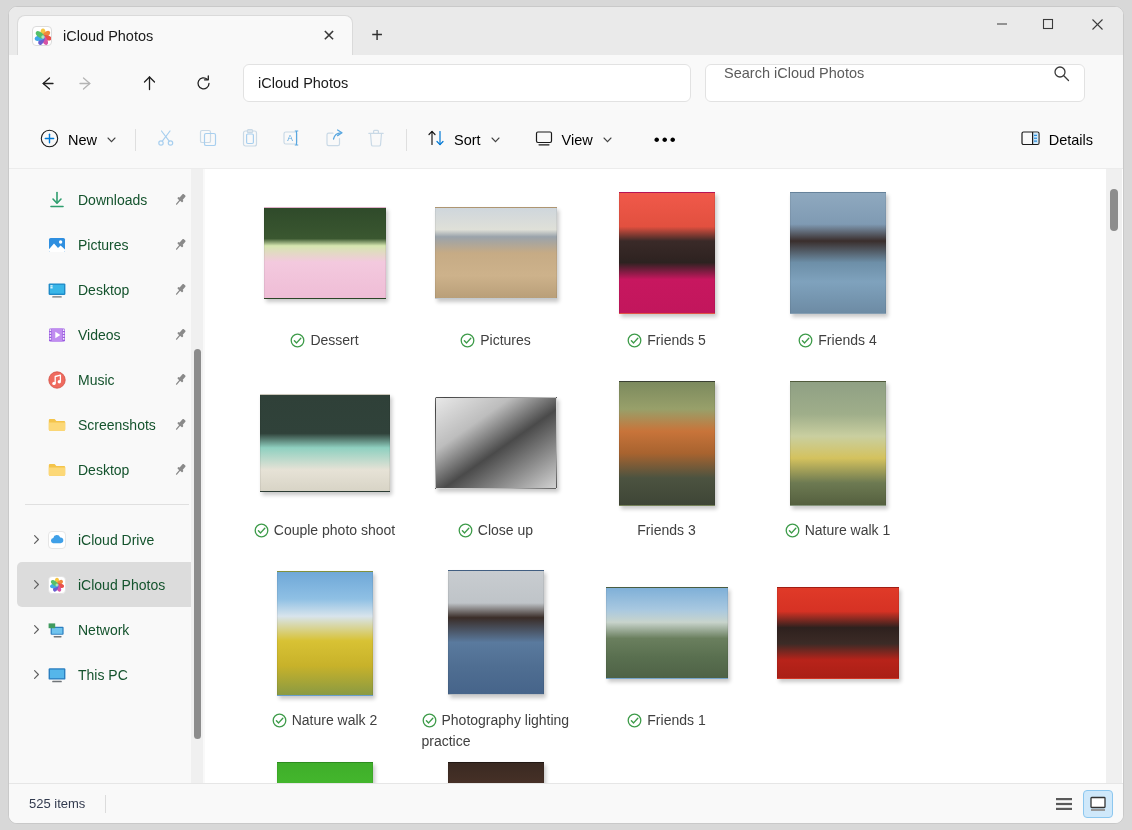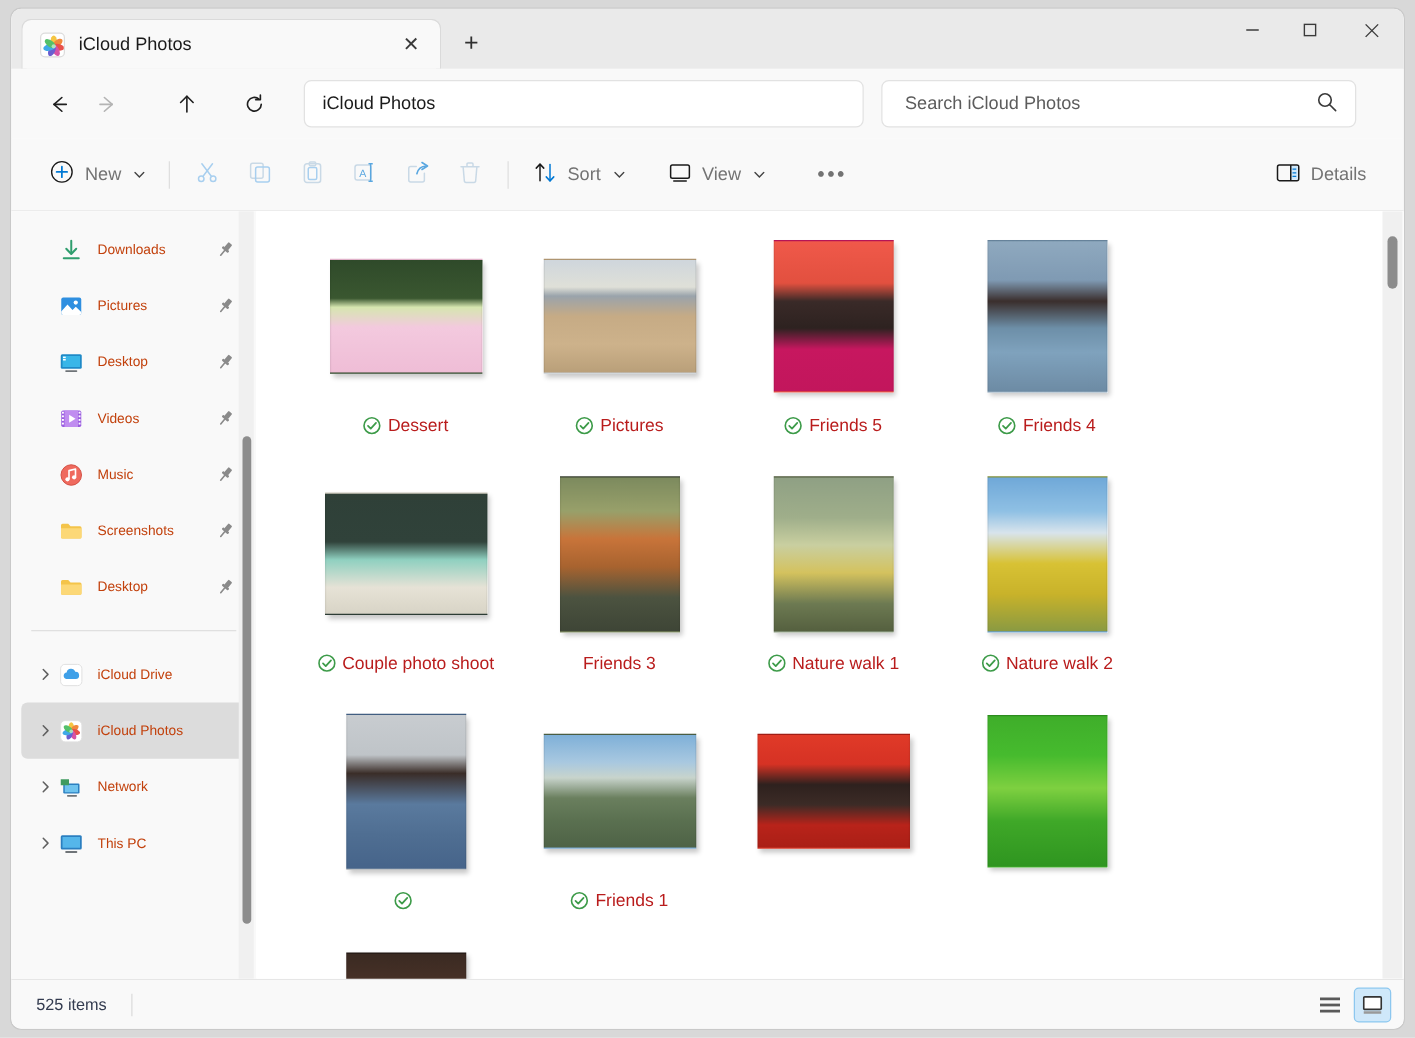--- a/index.html
+++ b/index.html
@@ -84,38 +84,38 @@
     border-radius: 6px;
     display: flex; align-items: center;
     padding: 0 14px;
     font-size: 14.5px; color: #1a1a1a;
     max-width: 448px;
   }
   .searchbar {
     margin-left: 12px; flex: 0 0 380px; height: 38px;
     background: #ffffff; border: 1px solid #e2e2e2;
     border-radius: 6px;
-    display: flex; align-items: center;
+    display: flex; 
     padding: 0 14px 0 18px;
     font-size: 14.5px; color: #5c5c5c;
   }
   .searchbar .sv { flex: 1; }
 
   
   .cmdbar {
     height: 58px; min-height: 58px;
     background: #f9f9f9;
     border-bottom: 1px solid #ececec;
     display: flex; align-items: center;
     padding: 0 12px 0 20px;
   }
   .cmd {
     height: 36px; border-radius: 5px;
     display: flex; align-items: center; gap: 8px;
-    padding: 0 10px; color: #737373; font-size: 14.5px;
+    padding: 0 10px; color: #000000; font-size: 14.5px;
     flex: 0 0 auto;
   }
   .cmd.icononly { width: 42px; justify-content: center; padding: 0; }
   .chev { font-size: 9px; color: #444; margin-left: 2px; }
   .vsep { width: 1px; height: 22px; background: #dfdfdf; margin: 0 9px; flex: 0 0 auto; }
   .spacer { flex: 1 1 auto; }
 
   
   .body { flex: 1 1 auto; display: flex; min-height: 0; background: #ffffff; }
 
@@ -125,21 +125,21 @@
     background: #f9f9f9;
     position: relative;
     padding-top: 8px;
     overflow: hidden;
   }
   .navitem {
     height: 45px; margin: 0 8px 0 8px;
     border-radius: 5px;
     display: flex; align-items: center;
     padding-left: 30px; padding-right: 8px;
-    font-size: 11px; color: #c2410c;
+    font-size: 14px; color: #14532d;
     position: relative;
   }
   .navitem.selected { background: #dcdcdc; }
   .navitem.toplevel { padding-left: 8px; }
   .navitem .expander {
     width: 22px; flex: 0 0 22px;
     color: #616161; font-size: 11px;
     display: flex; align-items: center; justify-content: center;
   }
   .navicon {
@@ -177,21 +177,21 @@
     height: 140px; width: 100%;
     display: flex; align-items: center; justify-content: center;
   }
   .thumb {
     box-shadow: 2px 3px 4px rgba(0,0,0,0.22);
     background-size: cover; background-position: center;
     border: 0.5px solid rgba(0,0,0,0.06);
   }
   .caption {
     width: 148px; margin-top: 7px;
-    font-size: 14px; color: #b91c1c;
+    font-size: 14px; color: #404040;
     line-height: 1.55; text-align: left;
     display: flex; align-items: flex-start; justify-content: center;
   }
   .capinner { display: inline; }
   .checkicon {
     display: inline-block; vertical-align: -3px;
     width: 15px; height: 15px; margin-right: 5px;
   }
 
   .main-sb-track {
@@ -692,20 +692,31 @@
             </div>
             <div class="caption">
               <span class="capinner"><span class="checkicon"><svg width="15" height="15" viewBox="0 0 15 15">
                     <circle cx="7.5" cy="7.5" r="6.3" fill="#ffffff" stroke="#3d9b49" stroke-width="1.3"></circle>
                     <path d="M4.4 7.7 L6.6 9.9 L10.8 5.3" fill="none" stroke="#3d9b49" stroke-width="1.4" stroke-linecap="round" stroke-linejoin="round"></path>
                   </svg></span><span>Couple photo shoot</span></span>
             </div>
           </div>
           <div class="cell">
             <div class="thumbwrap">
+              <div class="thumb" style="width:122px;height:92px;background-image:linear-gradient(145deg,#e8e8e8 0%,#bdbdbd 30%,#4a4a4a 55%,#8f8f8f 78%,#d2d2d2 100%);"></div>
+            </div>
+            <div class="caption">
+              <span class="capinner"><span class="checkicon"><svg width="15" height="15" viewBox="0 0 15 15">
+                    <circle cx="7.5" cy="7.5" r="6.3" fill="#ffffff" stroke="#3d9b49" stroke-width="1.3"></circle>
+                    <path d="M4.4 7.7 L6.6 9.9 L10.8 5.3" fill="none" stroke="#3d9b49" stroke-width="1.4" stroke-linecap="round" stroke-linejoin="round"></path>
+                  </svg></span><span>Close up</span></span>
+            </div>
+          </div>
+          <div class="cell">
+            <div class="thumbwrap">
               <div class="thumb" style="width:96px;height:125px;background-image:linear-gradient(180deg,#7c8a5e 0%,#98a06a 22%,#c8743a 40%,#a8632f 58%,#4c5340 78%,#3e4536 100%);"></div>
             </div>
             <div class="caption">
               <span class="capinner"><span>Friends 3</span></span>
             </div>
           </div>
           <div class="cell">
             <div class="thumbwrap">
               <div class="thumb" style="width:96px;height:125px;background-image:linear-gradient(180deg,#8fa084 0%,#9fae8a 26%,#c9cfa0 44%,#d4c25e 62%,#6d7a52 82%,#55603f 100%);"></div>
             </div>
@@ -728,21 +739,21 @@
             </div>
           </div>
           <div class="cell">
             <div class="thumbwrap">
               <div class="thumb" style="width:96px;height:125px;background-image:linear-gradient(180deg,#c8ccd0 0%,#bfc4c8 26%,#3a2d28 38%,#5a7a9e 58%,#4f6e92 78%,#46648a 100%);"></div>
             </div>
             <div class="caption">
               <span class="capinner"><span class="checkicon"><svg width="15" height="15" viewBox="0 0 15 15">
                     <circle cx="7.5" cy="7.5" r="6.3" fill="#ffffff" stroke="#3d9b49" stroke-width="1.3"></circle>
                     <path d="M4.4 7.7 L6.6 9.9 L10.8 5.3" fill="none" stroke="#3d9b49" stroke-width="1.4" stroke-linecap="round" stroke-linejoin="round"></path>
-                  </svg></span></span>
+                  </svg></span><span>Photography lighting practice</span></span>
             </div>
           </div>
           <div class="cell">
             <div class="thumbwrap">
               <div class="thumb" style="width:122px;height:92px;background-image:linear-gradient(180deg,#7fb0d8 0%,#a8c8e0 24%,#c8d4cc 38%,#6a7f5e 56%,#5a7050 76%,#4e6246 100%);"></div>
             </div>
             <div class="caption">
               <span class="capinner"><span class="checkicon"><svg width="15" height="15" viewBox="0 0 15 15">
                     <circle cx="7.5" cy="7.5" r="6.3" fill="#ffffff" stroke="#3d9b49" stroke-width="1.3"></circle>
                     <path d="M4.4 7.7 L6.6 9.9 L10.8 5.3" fill="none" stroke="#3d9b49" stroke-width="1.4" stroke-linecap="round" stroke-linejoin="round"></path>

